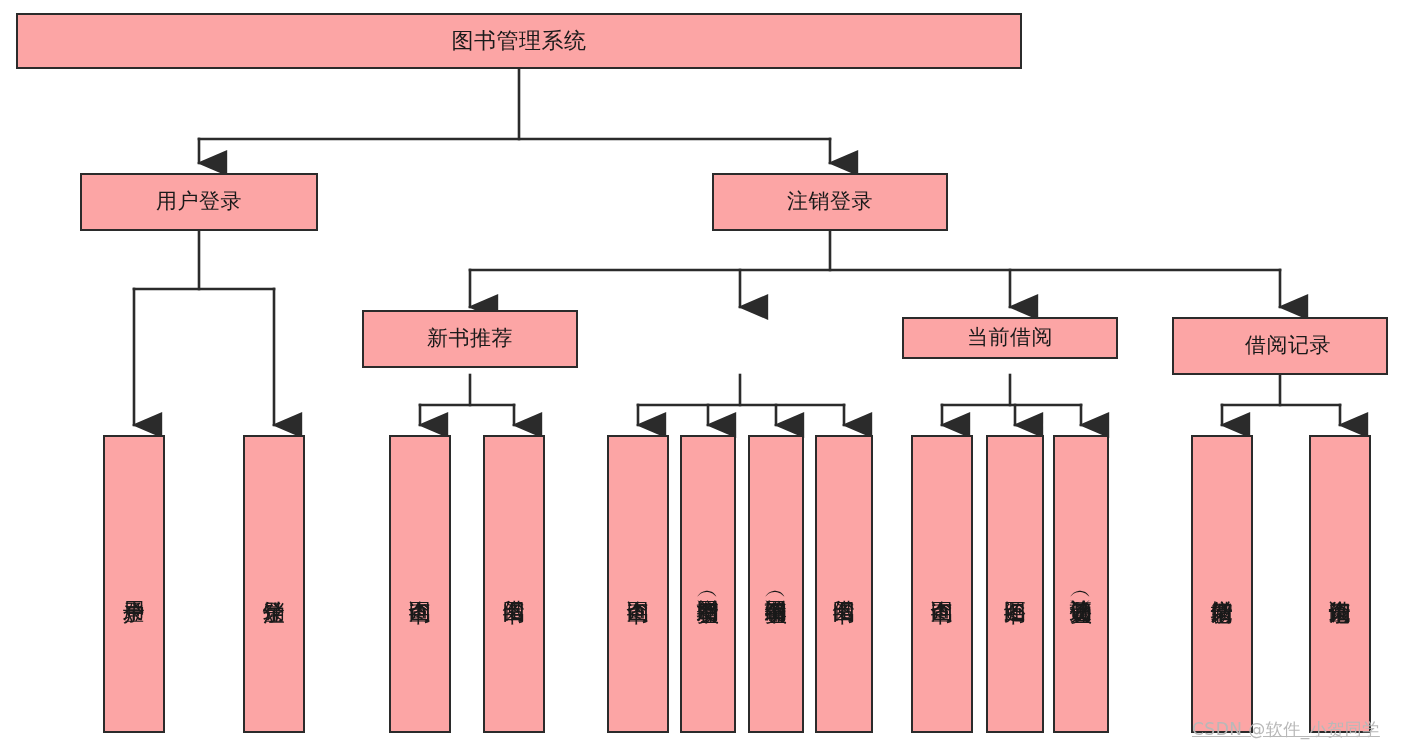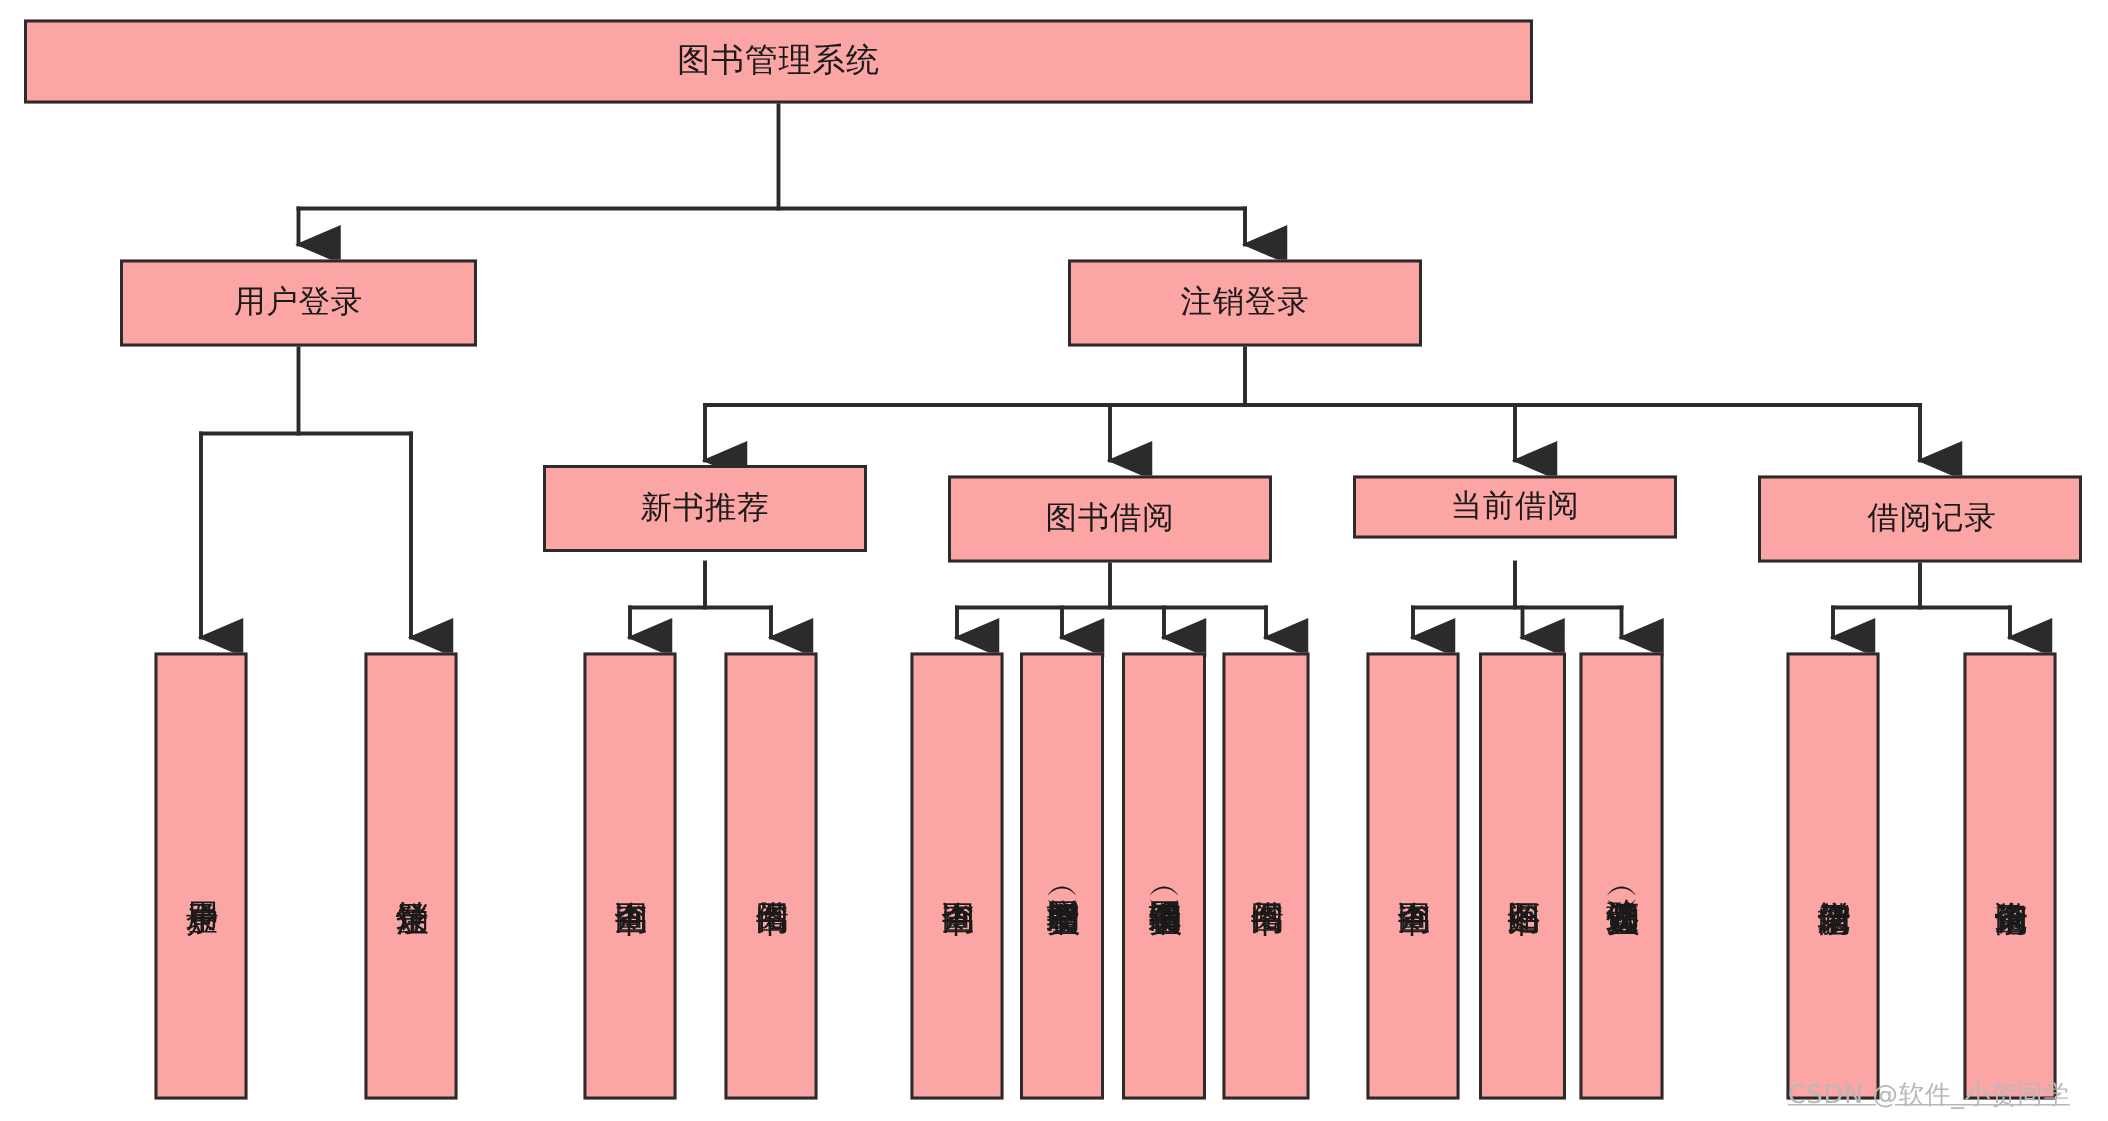--- a/index.html
+++ b/index.html
@@ -138,23 +138,20 @@
   <div class="node horiz" style="left:80px; top:173px; width:238px; height:58px;">
     <span>用户登录</span>
   </div>
   <div class="node horiz" style="left:712px; top:173px; width:236px; height:58px;">
     <span>注销登录</span>
   </div>
 
   <div class="node horiz" style="left:362px; top:310px; width:216px; height:58px;">
     <span>新书推荐</span>
   </div>
-  <div class="node horiz" style="left:632px; top:317px; width:216px; height:58px;">
-    <span>图书借阅</span>
-  </div>
   <div class="node horiz" style="left:902px; top:317px; width:216px; height:42px;">
     <span>当前借阅</span>
   </div>
   <div class="node horiz" style="left:1172px; top:317px; width:216px; height:58px;padding-left:16px;">
     <span>借阅记录</span>
   </div>
 
   <div class="node vert" style="left:103px; top:435px; width:62px; height:298px;">
     <span>用户登录</span>
   </div>

